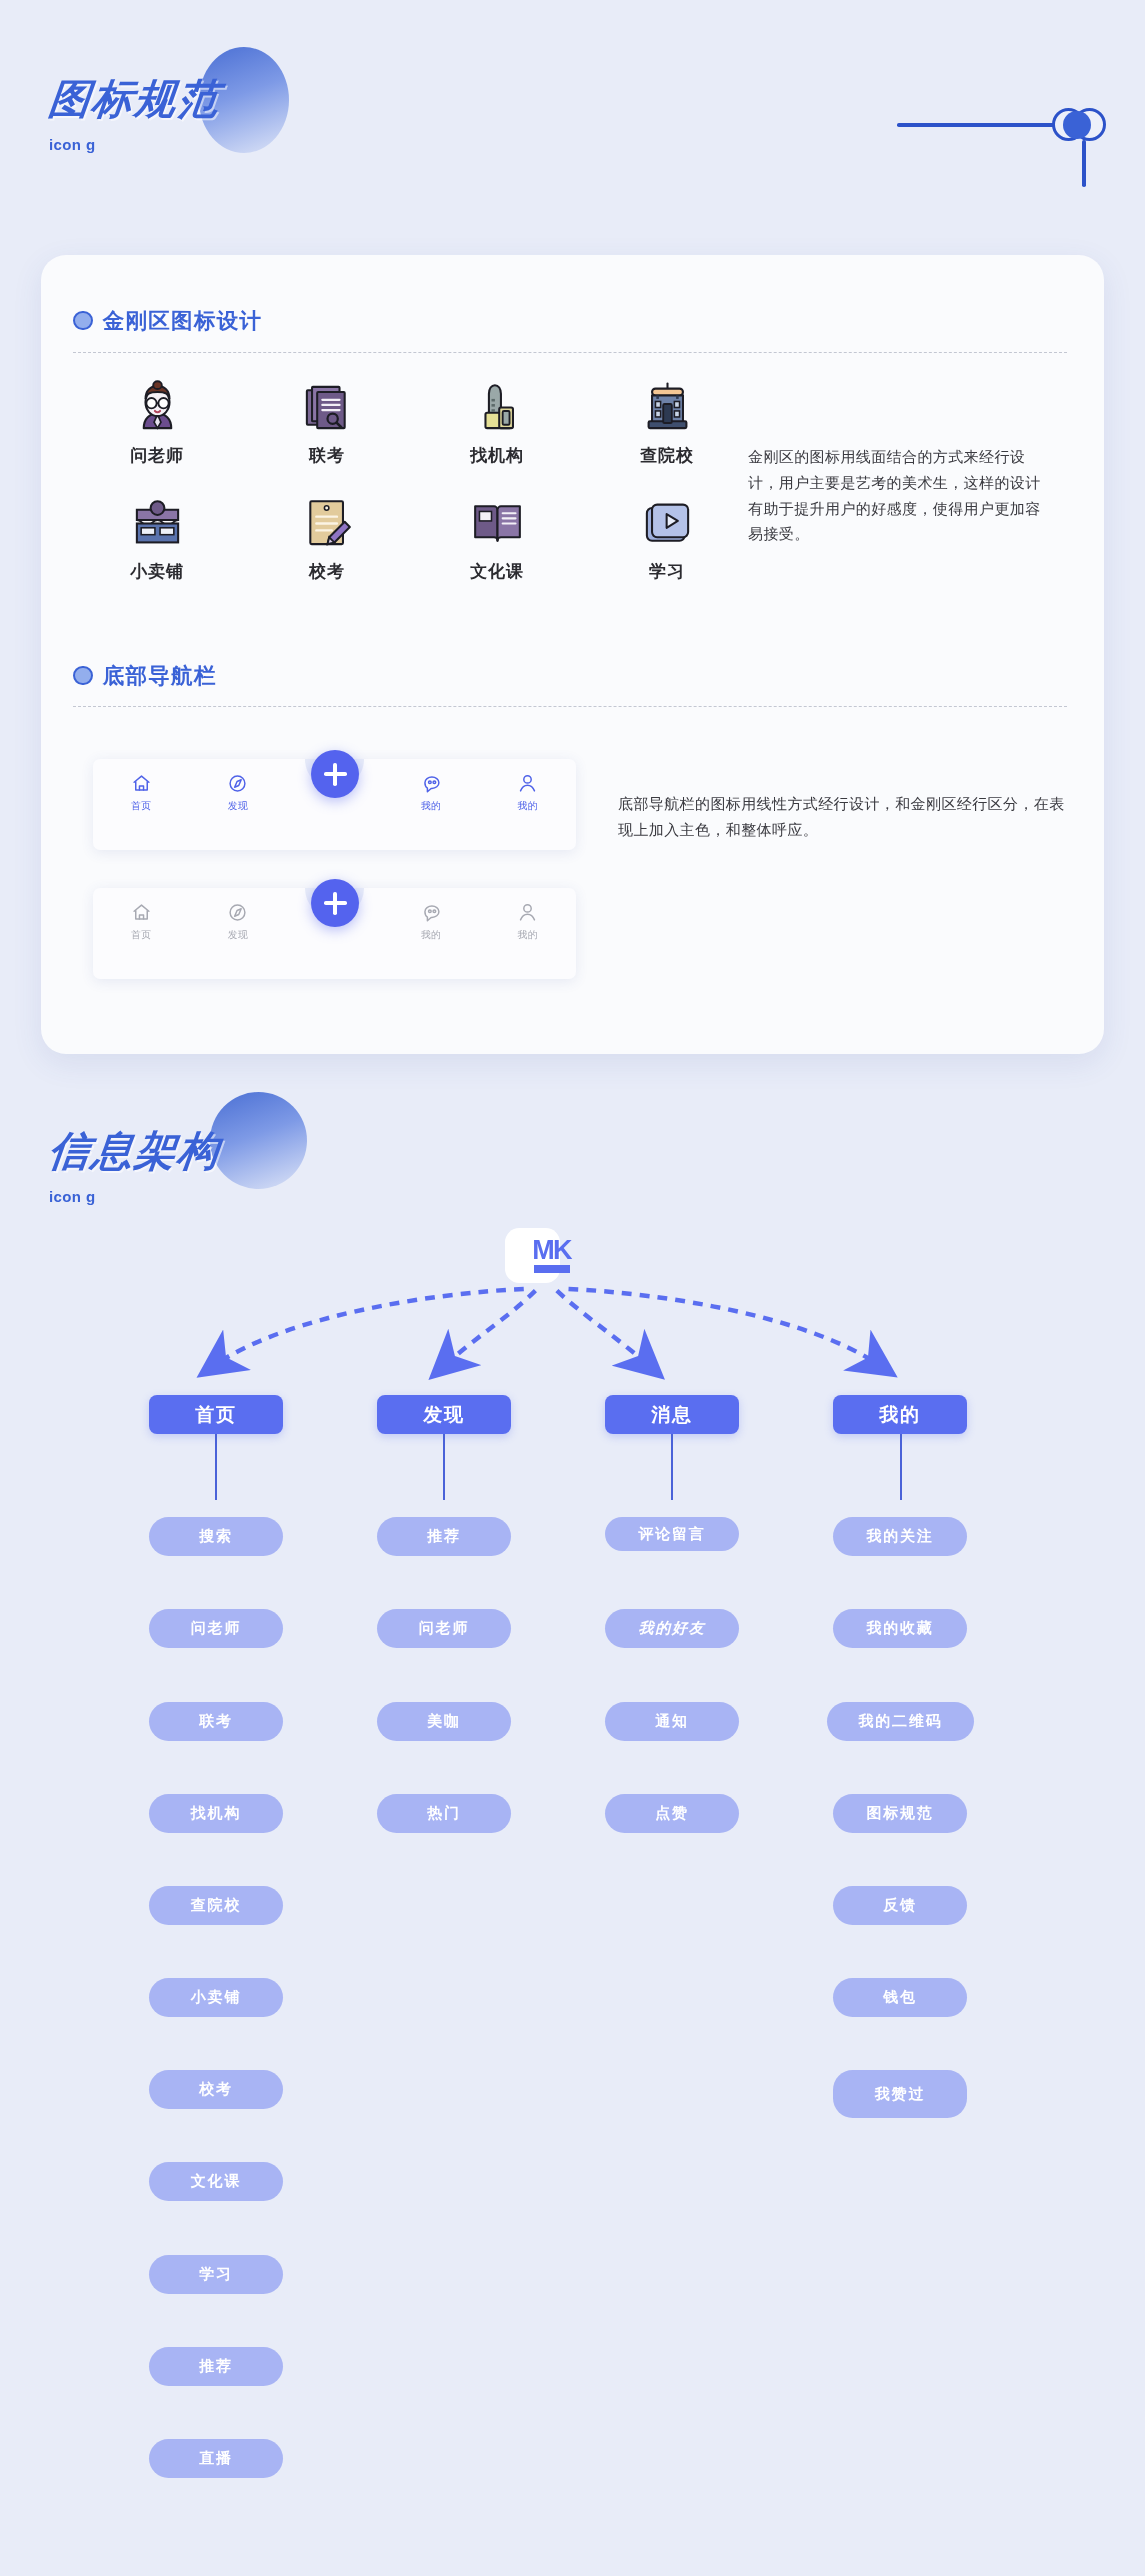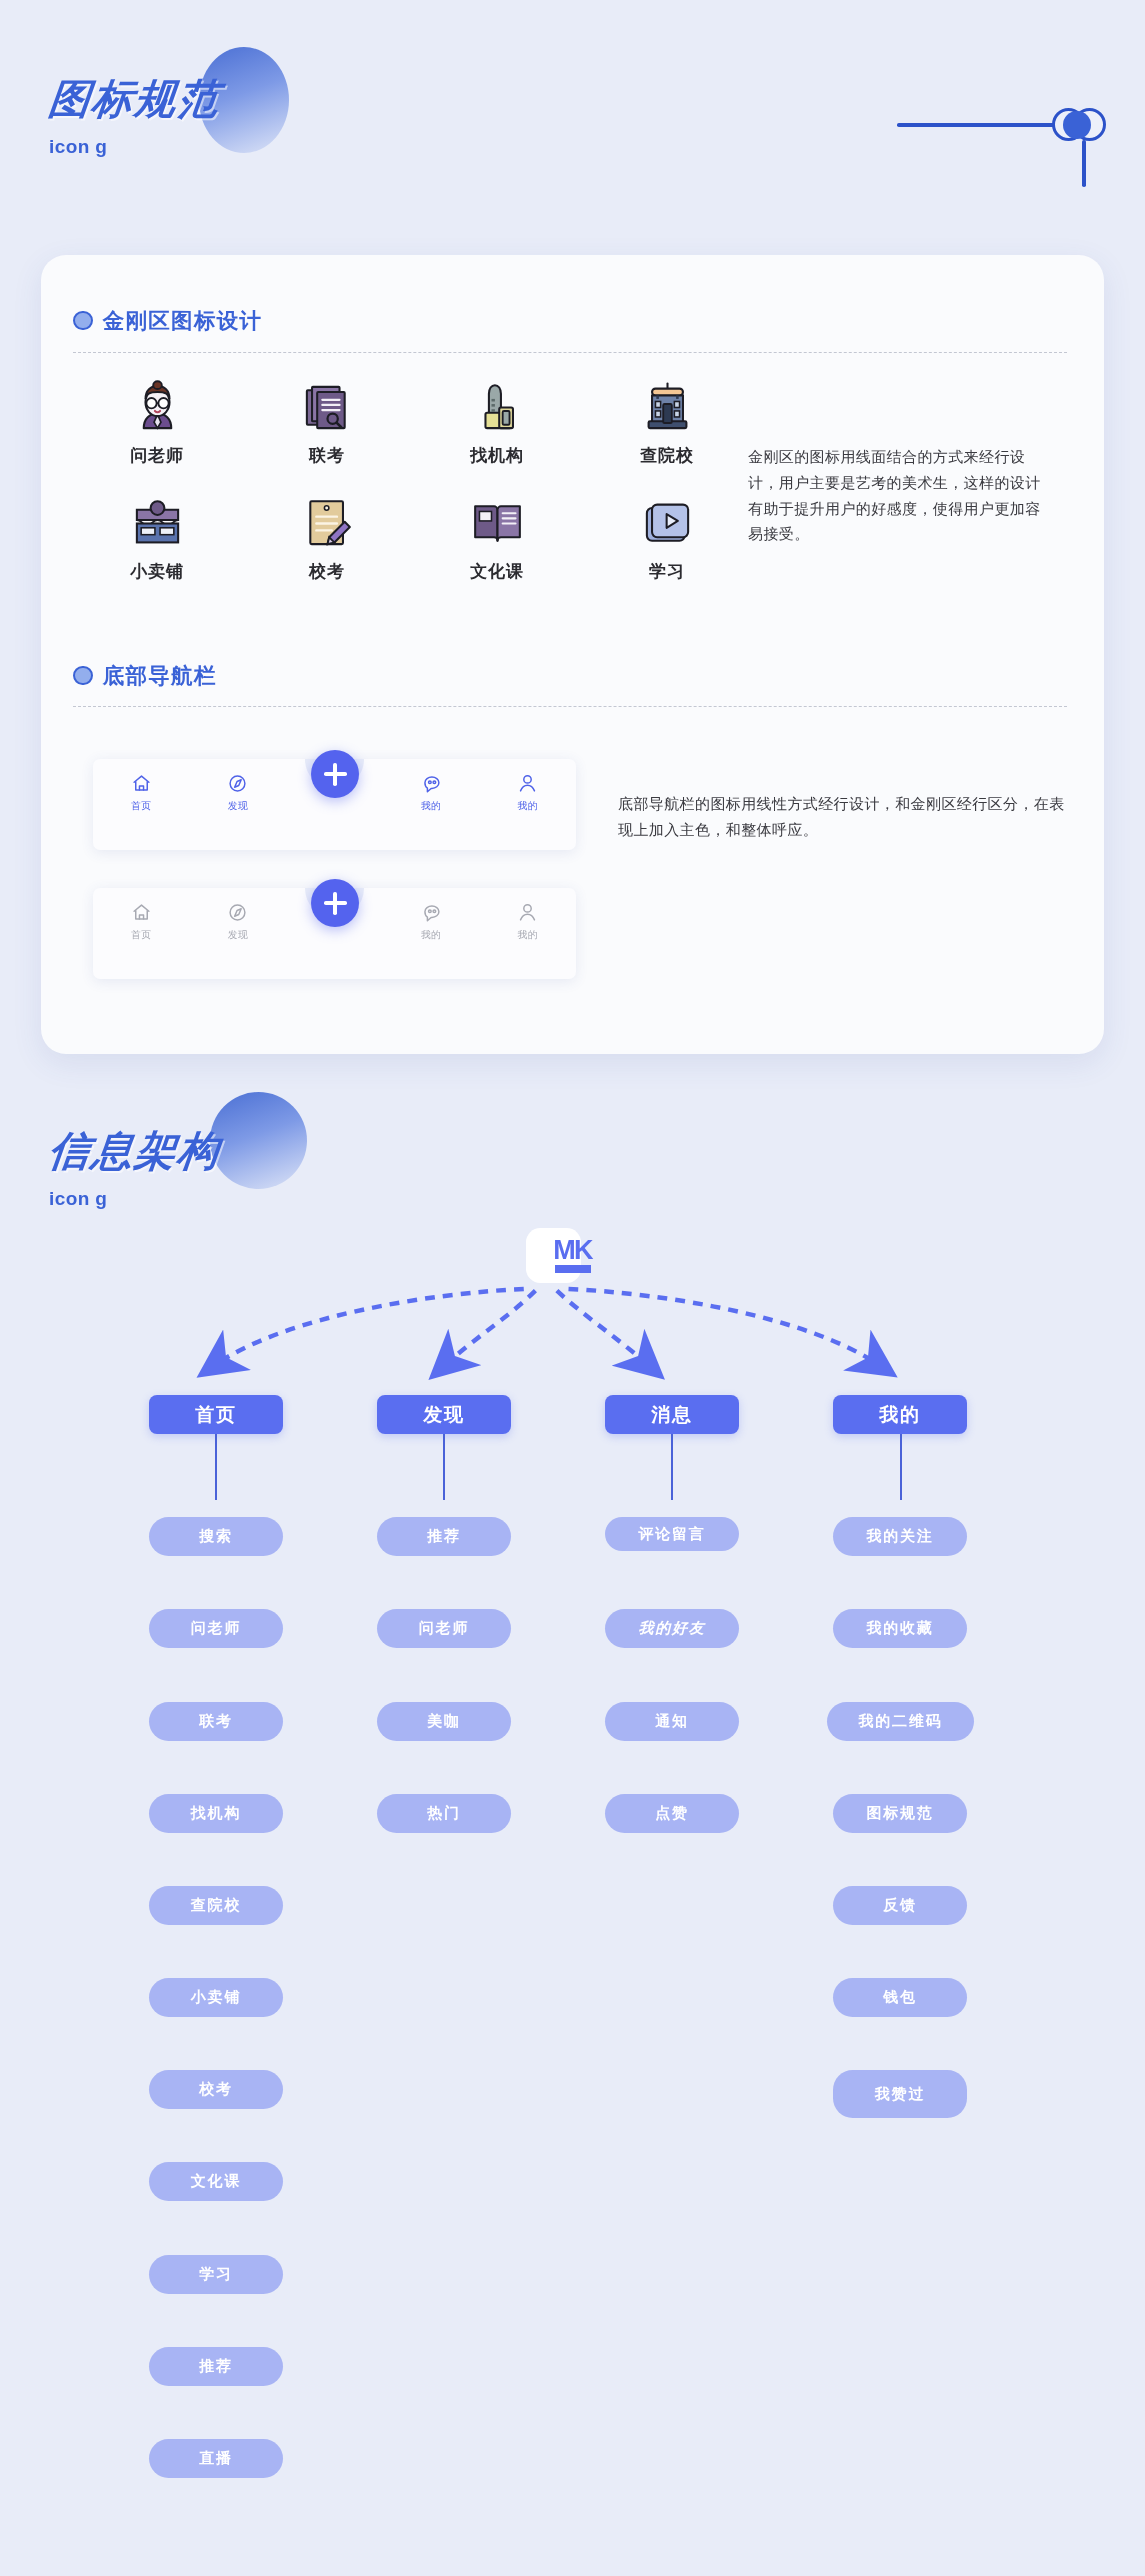--- a/index.html
+++ b/index.html
@@ -29,21 +29,21 @@
     letter-spacing: 1.8px;
     font-style: italic;
     transform: skewX(-6deg);
     font-family: "DejaVu Sans", sans-serif;
     text-shadow: 1.8px 1.8px 0 rgba(255,255,255,.55);
     white-space: nowrap;
   }
   .title-en {
     position: relative;
     z-index: 2;
-    font-size: 19px;
+    font-size: 15px;
     font-weight: 700;
     color: #3a62d6;
     margin-top: 9px;
     letter-spacing: 0.4px;
   }
 
   
   .decor { position: absolute; }
   .decor-hline {
     position: absolute; height: 3.6px; background: #2c52c9; border-radius: 1.8px;
@@ -392,21 +392,21 @@
 <div class="fab" style="left:311px; top:879px;"></div>
 
 <div class="desc-text" style="left:618px; top:792px; width:448px;">底部导航栏的图标用线性方式经行设计，和金刚区经行区分，在表现上加入主色，和整体呼应。</div>
 
 <div class="section-title-wrap" style="left:49px; top:1124px;">
   <div class="title-blob" style="left:161px; top:-32px; width:97px; height:97px;"></div>
   <div class="title-cn">信息架构</div>
   <div class="title-en">icon g</div>
 </div>
 
-<div class="mk-logo" style="left:526px; top:1228px;padding-left:38px;">
+<div class="mk-logo" style="left:505px; top:1228px;padding-left:38px;">
   <div class="mk-text">MK</div>
   <div class="mk-bar"></div>
 </div>
 
 <svg class="ia-svg" width="1146" height="2576" viewBox="0 0 1280 2878">
   <defs>
     <marker id="arw" markerWidth="11" markerHeight="11" refX="6" refY="5.5" orient="auto">
       <path d="M0,0 L11,5.5 L0,11 L3,5.5 Z" fill="#5a6ef0"></path>
     </marker>
   </defs>

